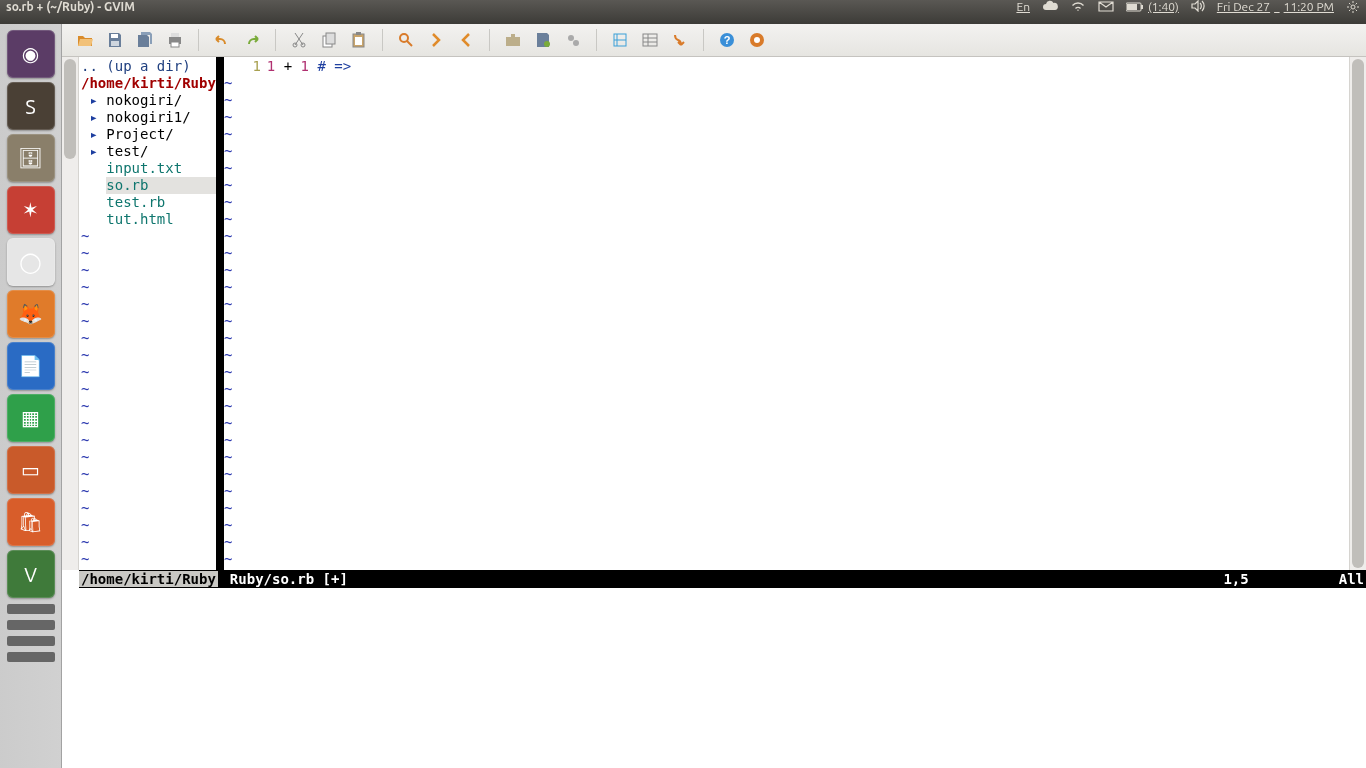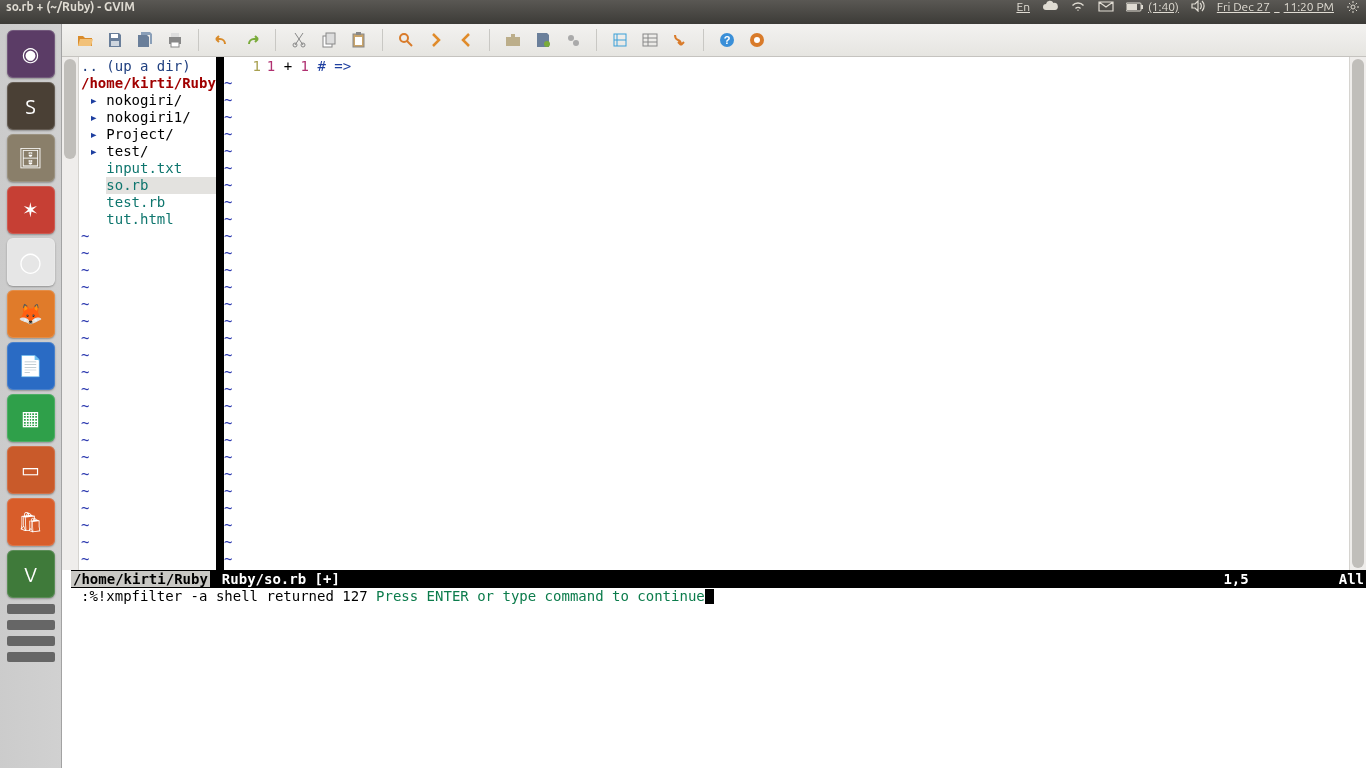--- a/index.html
+++ b/index.html
@@ -121,21 +121,21 @@
 .statusline {
   height: 18px;
   background: #000;
   color: #fff;
   font-family: "DejaVu Sans Mono", monospace;
   font-size: 14px;
   font-weight: bold;
   display: flex;
   align-items: center;
   padding: 0 2px 0 0;
-  margin-left: 9px;
+  margin-left: 17px;
 }
 .statusline .sl-left { background: #c9c8c4; color: #000; padding: 0 2px; }
 .statusline .sl-gap { width: 8px; }
 .statusline .sl-file { padding-left: 4px; }
 .statusline .sl-spacer { flex: 1; }
 .cmdarea {
   background: #fff;
   font-family: "DejaVu Sans Mono", monospace;
   font-size: 14px;
   line-height: 17px;
@@ -432,19 +432,14 @@
 
   <div class="statusline">
     <span class="sl-left">/home/kirti/Ruby</span>
     <span class="sl-gap"></span>
     <span class="sl-file">Ruby/so.rb [+]</span>
     <span class="sl-spacer"></span>
     <span style="margin-right:90px;">1,5</span>
     <span>All</span>
   </div>
 
-  <div class="cmdarea"><span>:%!xmpfilter -a</span>
-<span>shell returned 127</span>
-
-<span class="prompt">Press ENTER or type command to continue</span><span class="cursor"></span>
+
 </div>
 
-</div>
-
 </body></html>

